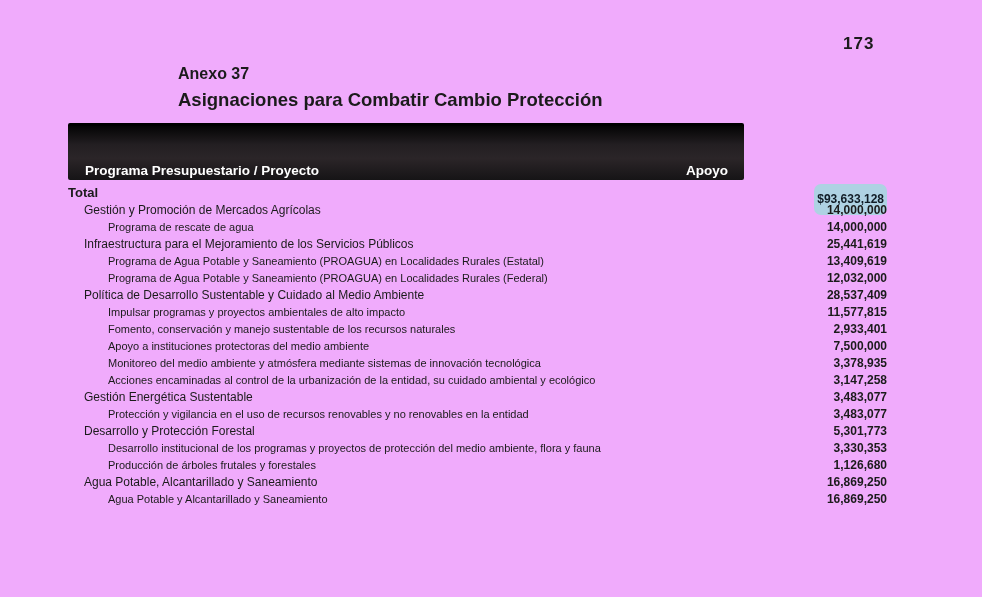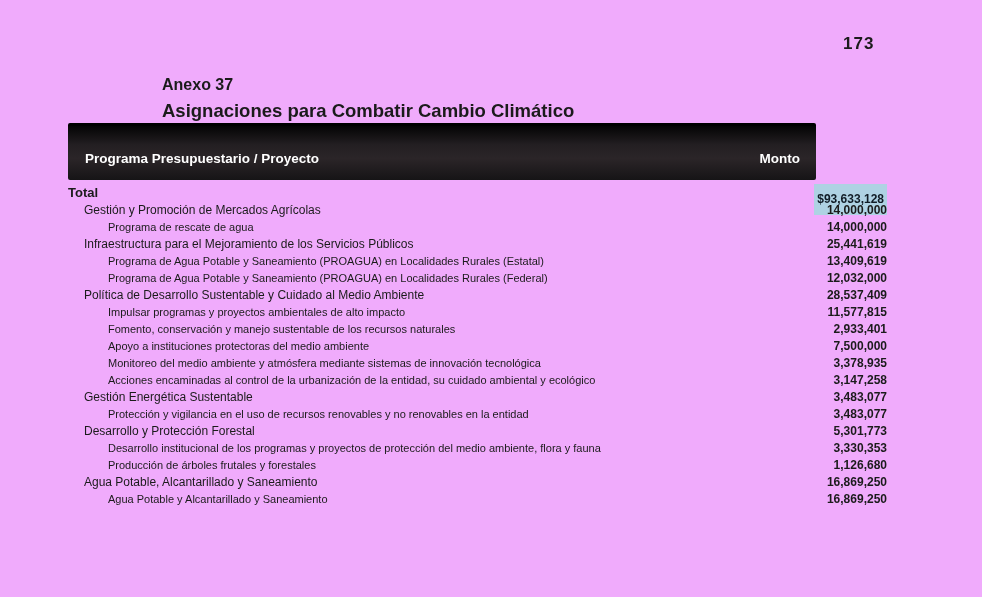--- a/index.html
+++ b/index.html
@@ -8,66 +8,67 @@
     width:982px;height:597px;
     background:#f0abfc;
     font-family:"Liberation Sans", sans-serif;
     color:var(--body-text,#1b1b1b);
     overflow:hidden;
   }
   .page-number{
     position:absolute;top:34px;left:843px;
     font-size:17px;font-weight:bold;letter-spacing:1px;
   }
-  .titles{position:absolute;left:162px;top:64px;margin-top:11px;}
+  .titles{position:absolute;left:178px;top:64px;}
   .annex{font-size:16px;font-weight:bold;line-height:20px;}
   .doc-title{font-size:18.5px;font-weight:bold;line-height:26px;margin-top:3px;}
   .header-bar{
-    position:absolute;left:68px;top:123px;width:748px;height:57px;
+    position:absolute;left:68px;top:123px;width:676px;height:57px;
     box-sizing:border-box;
     background:linear-gradient(180deg,#040404 0%,#231f22 35%,#2b2528 60%,#161416 100%);
     border-top:3px solid #000;
     border-radius:2px;
     color:var(--header-text,#ffffff);
-    display:flex;justify-content:space-between;align-items:center;
+    display:flex;justify-content:space-between;align-items:flex-end;
     padding:12px 16px 2px 17px;
     font-size:13.5px;font-weight:bold;
   }
   .table{position:absolute;left:68px;top:184px;width:832px;}
   .row{display:flex;height:17px;line-height:17px;white-space:nowrap;}
   .row .label{flex:1;overflow:hidden;}
   .row .amount{width:160px;text-align:right;padding-right:13px;font-weight:bold;font-size:12px;}
   .row.program .label{padding-left:16px;font-weight:normal;font-size:12px;}
   .row.project .label{padding-left:40px;font-weight:normal;font-size:11px;}
   .row.total{height:18px;line-height:18px;}
   .row.total .label{flex:none;width:645px;text-align:left;font-weight:bold;font-size:13px;}
   .row.total .amount{flex:1;width:auto;}
   .hl{
     display:inline-block;
     background:var(--highlight,#aed2e3);
     color:#101c26;
     padding:8px 3px;
     line-height:15px;
+    border-radius:7px;
   }
 </style>
 </head>
 <body>
 
 <div class="page">
 
   <div class="page-number">173</div>
 
   <div class="titles">
     <div class="annex">Anexo 37</div>
-    <div class="doc-title">Asignaciones para Combatir Cambio Climático</div>
+    <div class="doc-title">Asignaciones para Combatir Cambio Protección</div>
   </div>
 
   <div class="header-bar">
     <span>Programa Presupuestario / Proyecto</span>
-    <span>Monto</span>
+    <span>Apoyo</span>
   </div>
 
   <div class="table">
     <div class="row total">
       <span class="label">Total</span>
       <span class="amount"><span class="hl">$93,633,128</span></span>
     </div>
     <div id="rows">
         <div class="row program">
           <span class="label">Gestión y Promoción de Mercados Agrícolas</span>

